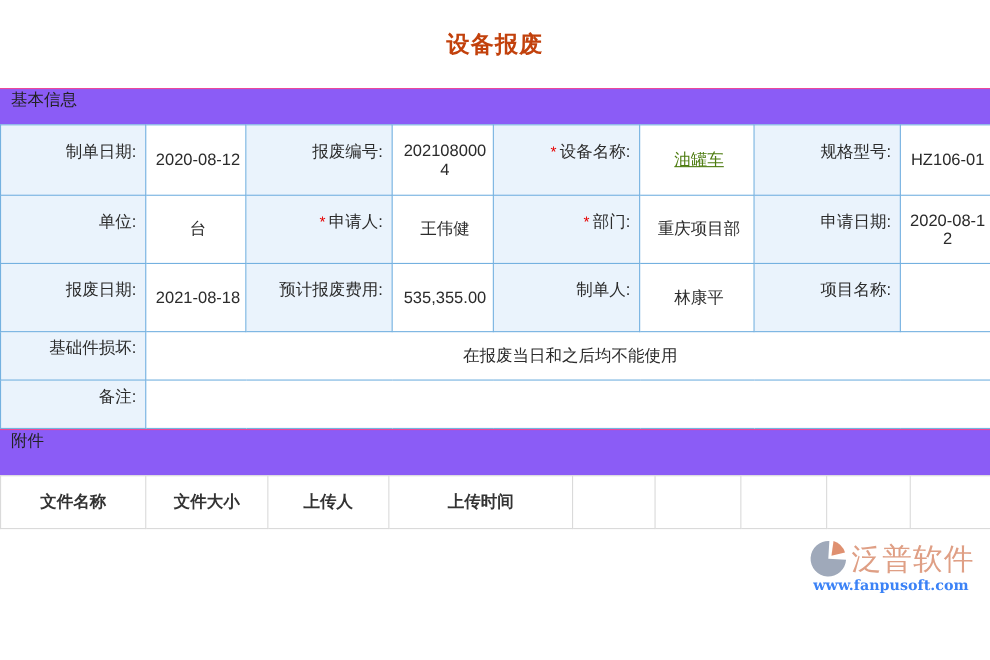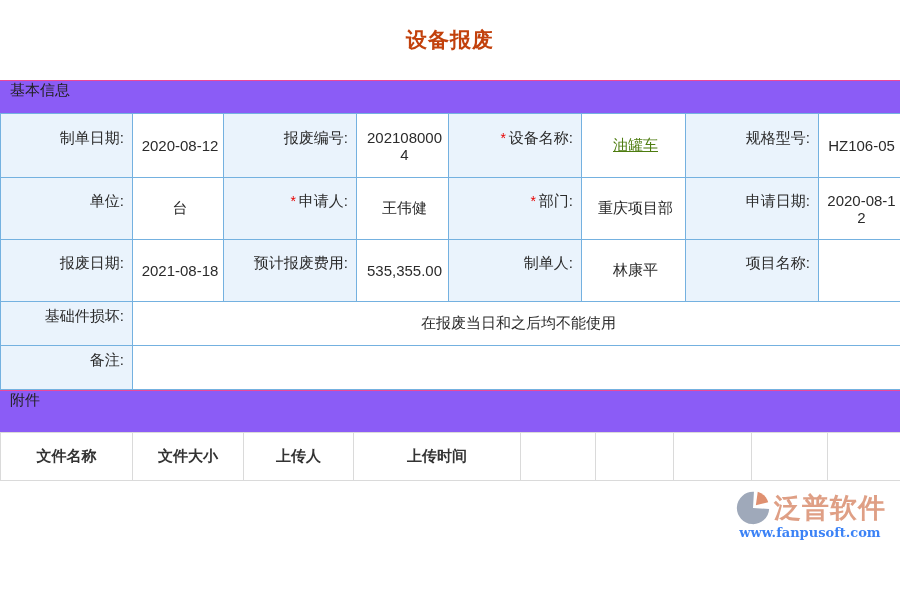--- a/index.html
+++ b/index.html
@@ -22,21 +22,21 @@
   .req { color:#e60000; margin-right:3px; font-size:14px; }
   a.devlink { color:#4d7c0f; text-decoration:underline; cursor:pointer; }
 
   table.attach { width:900px; border-collapse:collapse; table-layout:fixed;font-weight:bold; }
   table.attach td { border:1px solid #dadada; background:#fff; height:48px;
     font-size:15px; color:#333; text-align:center; vertical-align:middle; }
 
   .footer { margin-top:8px; display:flex; justify-content:flex-end; padding-right:14px; }
   .logo { display:flex; flex-direction:column; align-items:center; }
   .logo-top { display:flex; align-items:center; gap:2px; }
-  .brand { font-size:27px; font-weight:bold; color:#df9f85; letter-spacing:1px;
+  .brand { font-size:27px; font-weight:normal; color:#df9f85; letter-spacing:1px;
     font-family:"Liberation Sans","DejaVu Sans",sans-serif; }
   .brand-url { font-size:13px; font-weight:bold; color:#3b82f6; margin-top:-2px;
     font-family:"DejaVu Serif","Liberation Serif",serif; }
 </style>
 </head>
 <body>
 
 <div class="page-header">
   <div class="page-title">设备报废</div>
 </div>
@@ -58,21 +58,21 @@
   </colgroup>
   <tbody>
       <tr style="height:64px">
     <td class="lbl"><span>制单日期:</span></td>
     <td class="val">2020-08-12</td>
     <td class="lbl"><span>报废编号:</span></td>
     <td class="val">2021080004</td>
     <td class="lbl"><span class="req">*</span><span>设备名称:</span></td>
     <td class="val"><a class="devlink">油罐车</a></td>
     <td class="lbl"><span>规格型号:</span></td>
-    <td class="val">HZ106-05</td>
+    <td class="val">HZ106-01</td>
   </tr>
   <tr style="height:62px">
     <td class="lbl"><span>单位:</span></td>
     <td class="val">台</td>
     <td class="lbl"><span class="req">*</span><span>申请人:</span></td>
     <td class="val">王伟健</td>
     <td class="lbl"><span class="req">*</span><span>部门:</span></td>
     <td class="val">重庆项目部</td>
     <td class="lbl"><span>申请日期:</span></td>
     <td class="val">2020-08-12</td>

